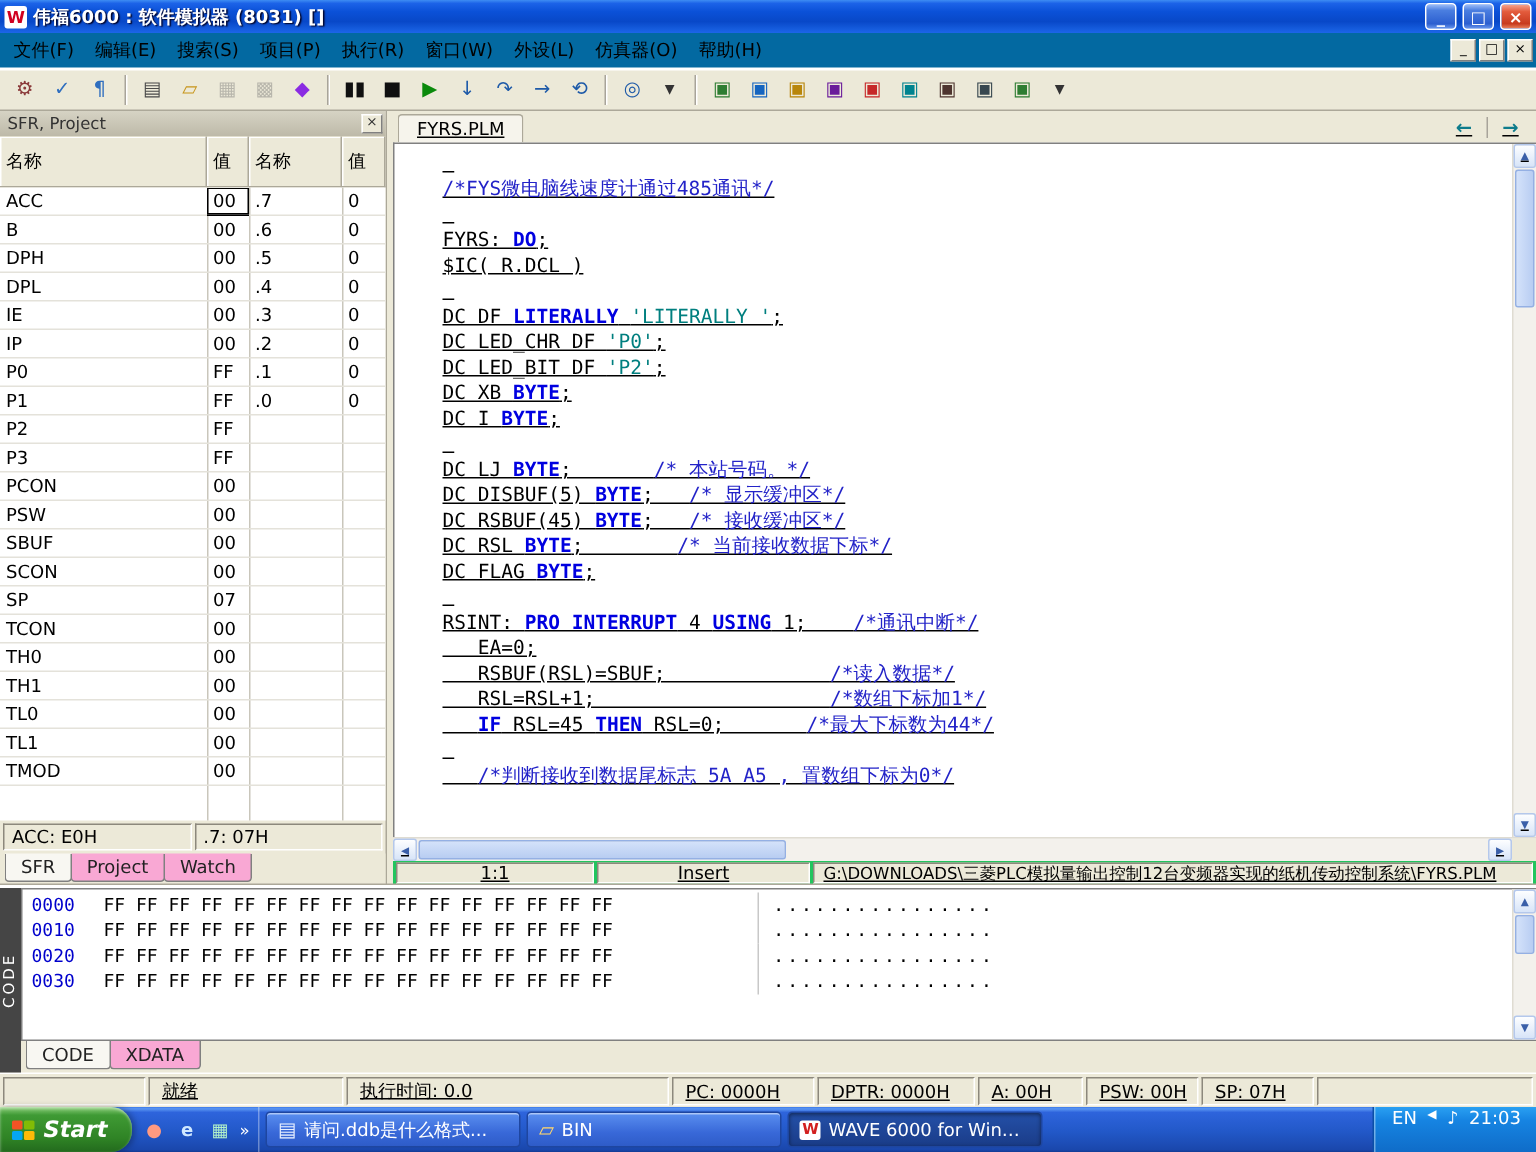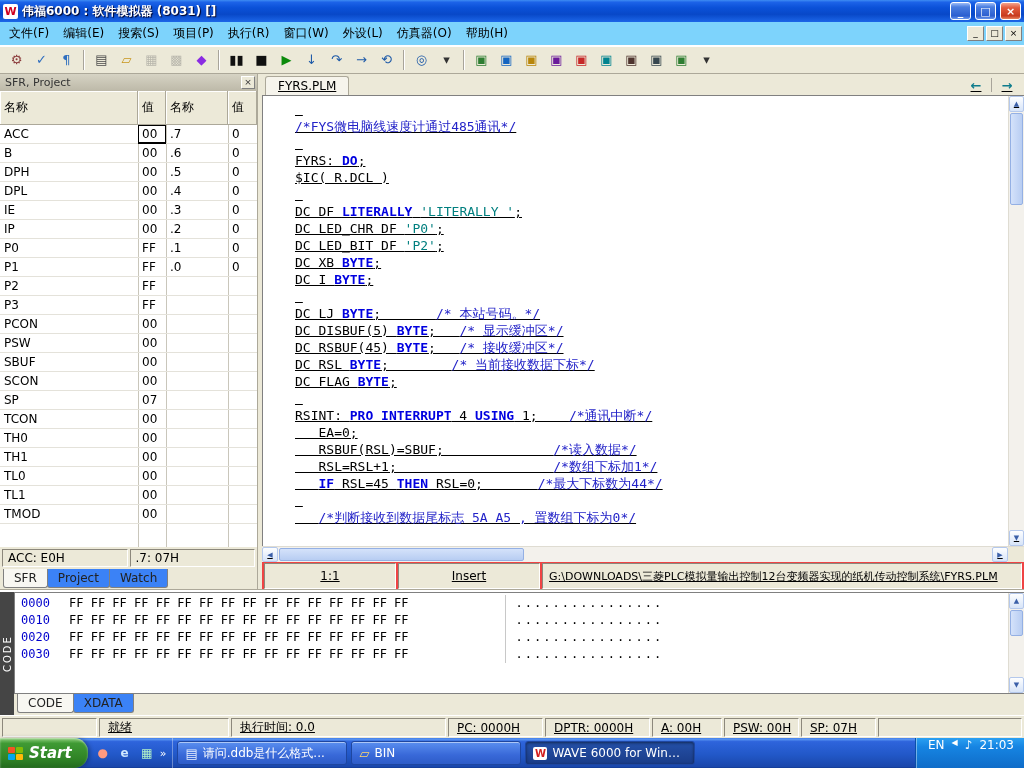--- a/index.html
+++ b/index.html
@@ -13,21 +13,21 @@
     color:#fff;font-weight:bold;}
   .title-logo{width:15px;height:15px;background:#fff;color:#D00020;font-weight:900;font-size:11px;
     display:flex;align-items:center;justify-content:center;border-radius:2px;flex:none;}
   .title-text{flex:1;font-size:12px;text-shadow:1px 1px 1px #002;white-space:nowrap;overflow:hidden;}
   .tbtn{width:21px;height:18px;flex:none;border:1px solid #fff;border-radius:3px;display:flex;align-items:center;
     justify-content:center;color:#fff;font-size:11px;font-weight:bold;
     background:linear-gradient(180deg,#9CBCF8 0%,#4A7EE0 25%,#2C5FD0 80%,#6A96EC 100%);}
   .tbtn.close{background:linear-gradient(180deg,#F4A58F 0%,#E35B3C 30%,#C83A1E 80%,#E8835F 100%);}
 
   
-  .menubar{height:24px;flex:none;display:flex;align-items:center;background:#7dd3fc;border-bottom:1px solid #fff;padding:0 2px;}
+  .menubar{height:24px;flex:none;display:flex;align-items:center;background:#0369a1;border-bottom:1px solid #fff;padding:0 2px;}
   .menu-items{display:flex;align-items:center;height:100%;}
   .menu-item{padding:3px 7px;white-space:nowrap;}
   .mdi-btns{margin-left:auto;display:flex;}
   .mdi-btn{width:17px;height:15px;background:#ECE9D8;border:1px solid;border-color:#fff #808080 #808080 #fff;
     font-size:9px;line-height:12px;text-align:center;margin-left:2px;}
 
   
   .toolbar{height:28px;flex:none;display:flex;align-items:center;background:#ECE9D8;border-bottom:1px solid #ACA899;
     box-shadow:inset 0 1px 0 #fff;padding:0 4px;}
   .tb-btn{width:25px;height:24px;display:flex;align-items:center;justify-content:center;border-radius:2px;flex:none;}
@@ -52,21 +52,21 @@
     background-image:linear-gradient(#C9C6BB,#C9C6BB),linear-gradient(#C9C6BB,#C9C6BB),linear-gradient(#C9C6BB,#C9C6BB);
     background-size:1px 100%;background-position:138px 0,166px 0,228px 0;background-repeat:no-repeat;}
   .sfr-row{display:flex;height:19px;}
   .sfr-cell{border-bottom:1px solid #E4E2DA;display:flex;align-items:center;padding:0 4px;overflow:hidden;}
   .sc0{width:138px}.sc1{width:28px}.sc2{width:62px}.sc3{flex:1}
   .sfr-cell.focused{box-shadow:inset 0 0 0 1px #000;border-bottom:1px solid #000;}
   .sfr-status{height:22px;flex:none;display:flex;gap:2px;padding:2px;}
   .sfr-sbox{flex:1;border:1px solid;border-color:#8C887C #fff #fff #8C887C;display:flex;align-items:center;
     padding-left:5px;background:#ECE9D8;}
   .panel-tabs,.mem-tabs{height:21px;flex:none;display:flex;padding-left:3px;background:#ECE9D8;align-items:flex-start;}
-  .btab{padding:2px 10px;border:1px solid #808080;border-top:none;border-radius:0 0 3px 3px;background:#3b82f6;
+  .btab{padding:2px 10px;border:1px solid #808080;border-top:none;border-radius:0 0 3px 3px;background:#f9a8d4;
     margin-right:-1px;color:#222;}
   .btab.active{background:#F8F7F2;position:relative;z-index:1;}
 
   .splitter{width:4px;flex:none;background:#ECE9D8;}
 
   
   .editor-col{flex:1;display:flex;flex-direction:column;min-width:0;background:#ECE9D8;text-decoration:underline;}
   .tab-strip{height:21px;flex:none;display:flex;align-items:flex-end;padding-left:3px;}
   .etab{height:19px;display:flex;align-items:center;padding:0 12px;border:1px solid #ACA899;border-bottom:none;
     border-radius:3px 3px 0 0;background:#F6F4EC;}
@@ -93,21 +93,21 @@
   .ed-vthumb{top:17px;height:92px;}
   .hscroll{height:16px;flex:none;display:flex;background:#F3F1EC;border-top:1px solid #DFDCD2;position:relative;}
   .h-arrow{width:16px;height:100%;display:flex;align-items:center;justify-content:center;font-size:7px;color:#3A5FA8;
     background:linear-gradient(180deg,#FDFEFF,#D7E4F8);border:1px solid #B4C8EC;border-radius:2px;flex:none;}
   .ed-hthumb{left:17px;top:1px;bottom:1px;width:245px;position:absolute;background:linear-gradient(180deg,#D4E2FA,#B8CDF2);
     border:1px solid #94B0E4;border-radius:2px;}
   .h-right{margin-left:auto;}
   .h-corner{width:16px;height:100%;background:#ECE9D8;flex:none;}
   .mem-vthumb{top:17px;height:26px;}
 
-  .editor-status{height:28px;flex:none;display:flex;gap:2px;padding:1px 2px;background:#ef4444;}
+  .editor-status{height:16px;flex:none;display:flex;gap:2px;padding:1px 2px;background:#22c55e;}
   .es-cell{border:1px solid;border-color:#8C887C #fff #fff #8C887C;display:flex;align-items:center;
     padding:0 6px;background:#ECE9D8;}
   .es-cursor{width:132px;justify-content:center;}
   .es-mode{width:142px;justify-content:center;}
   .es-path{flex:1;min-width:0;overflow:hidden;white-space:nowrap;font-size:11px;}
 
   
   .memory-panel{height:125px;flex:none;display:flex;background:#ECE9D8;border-top:2px solid #fff;box-shadow:0 -1px 0 #ACA899;}
   .code-strip{width:14px;flex:none;background:#454545;color:#fff;display:flex;align-items:center;justify-content:center;
     writing-mode:vertical-rl;transform:rotate(180deg);font-size:10px;letter-spacing:2px;}

